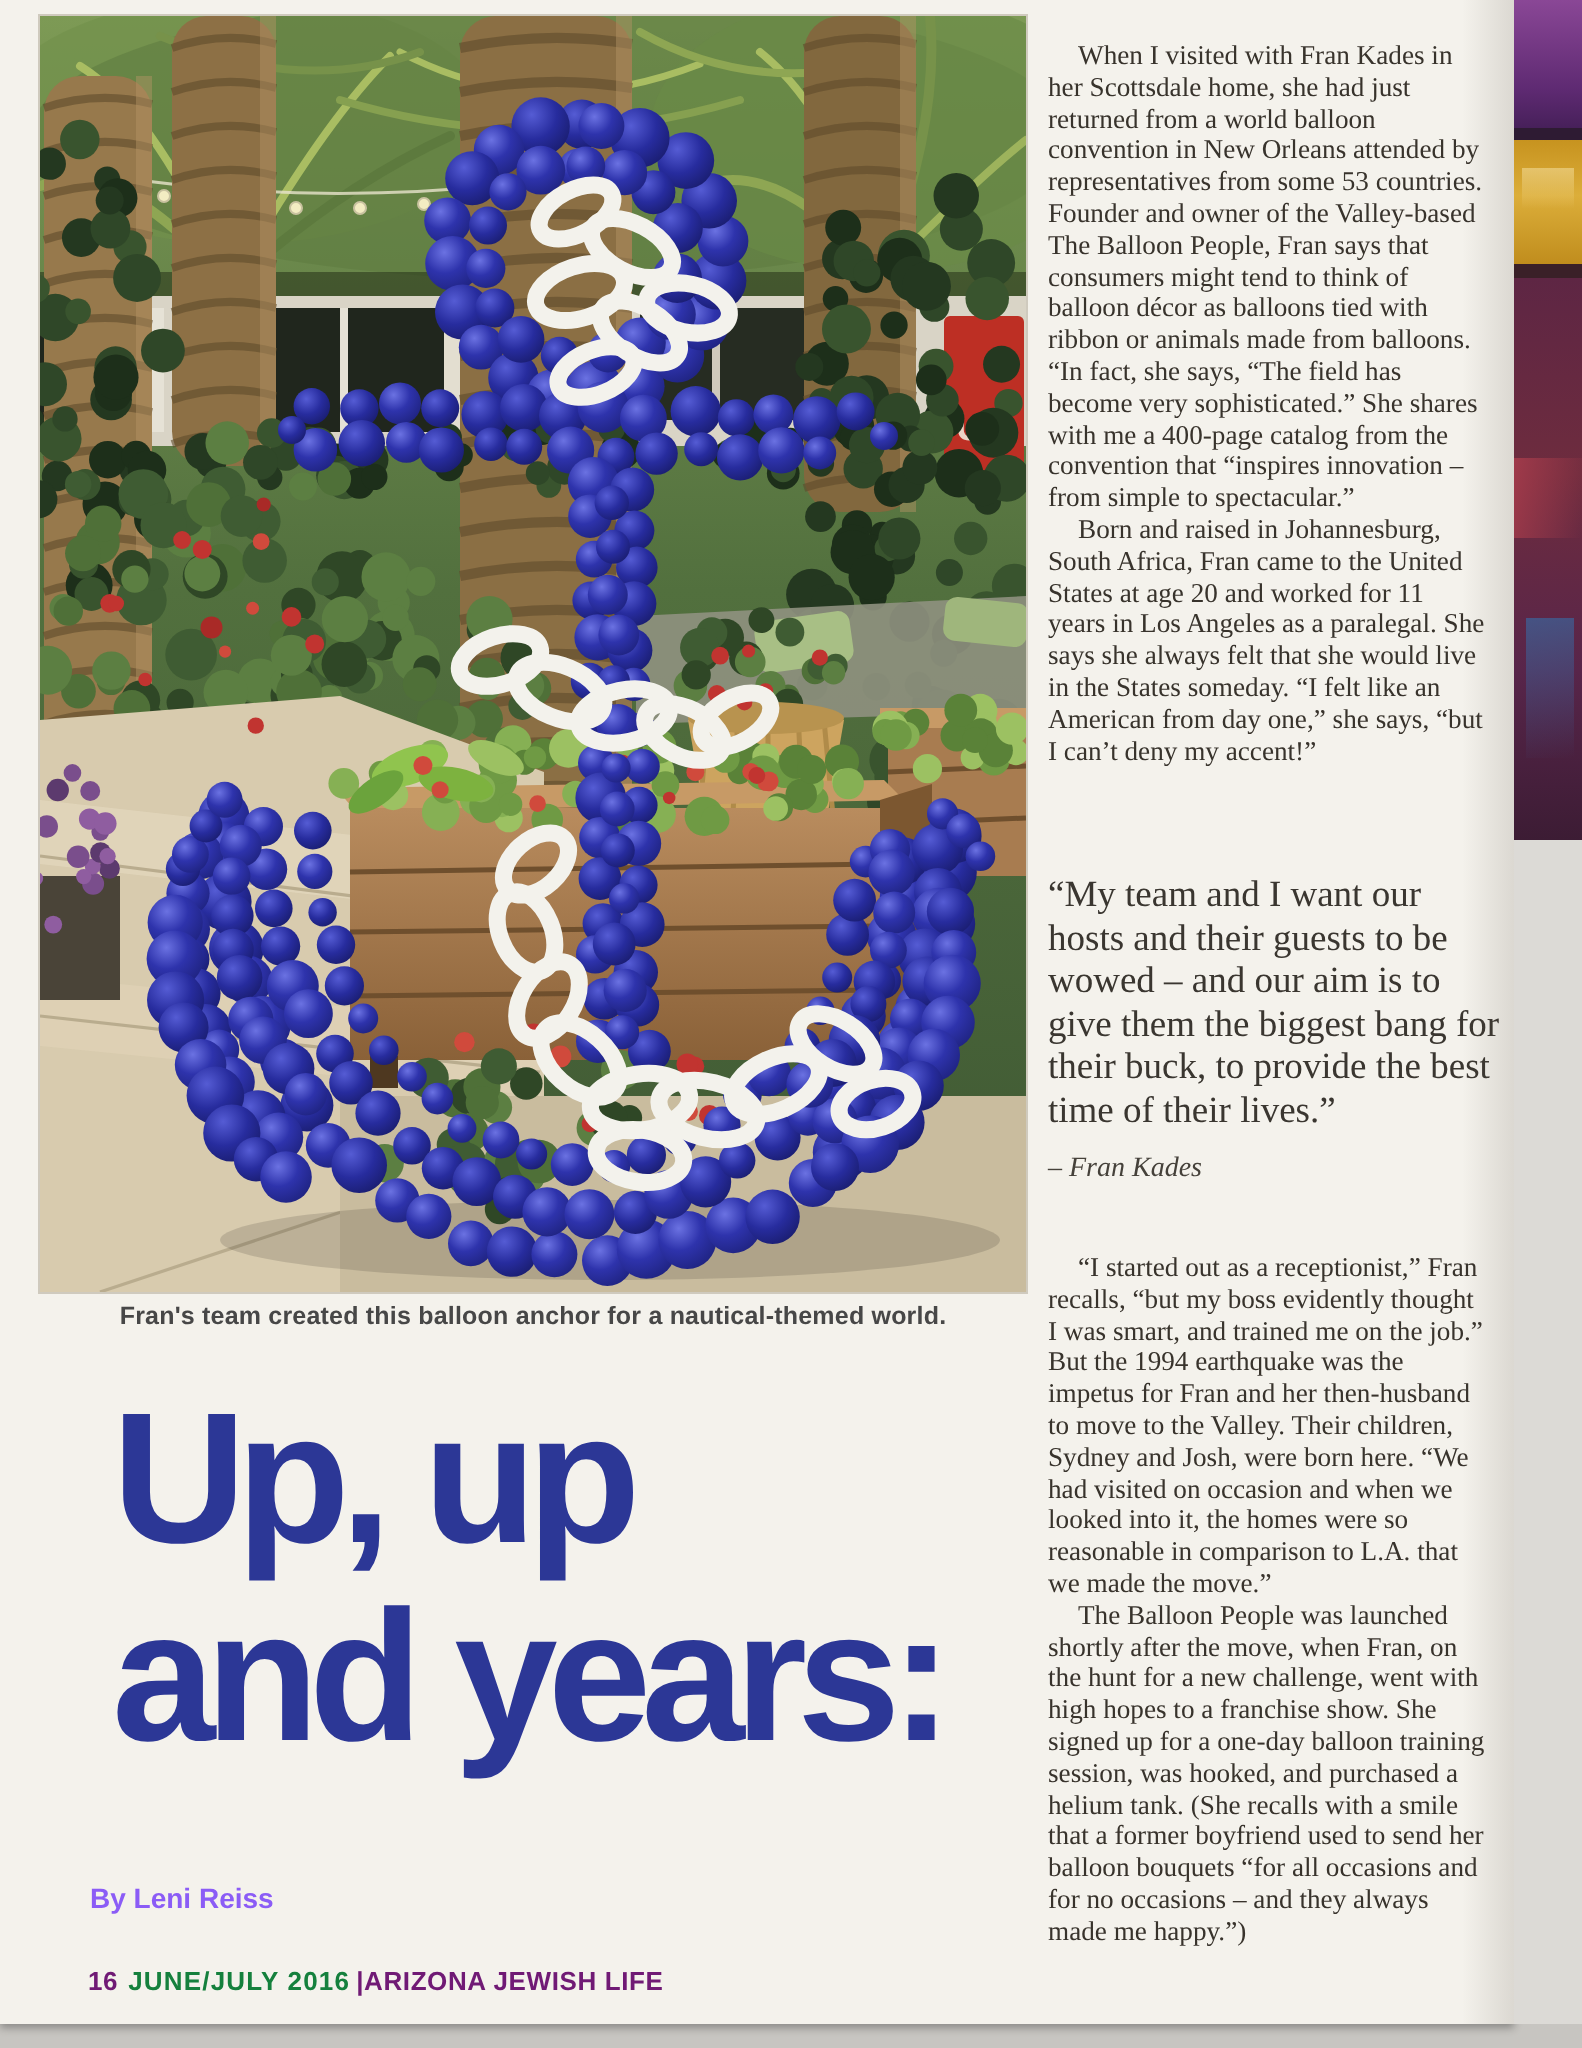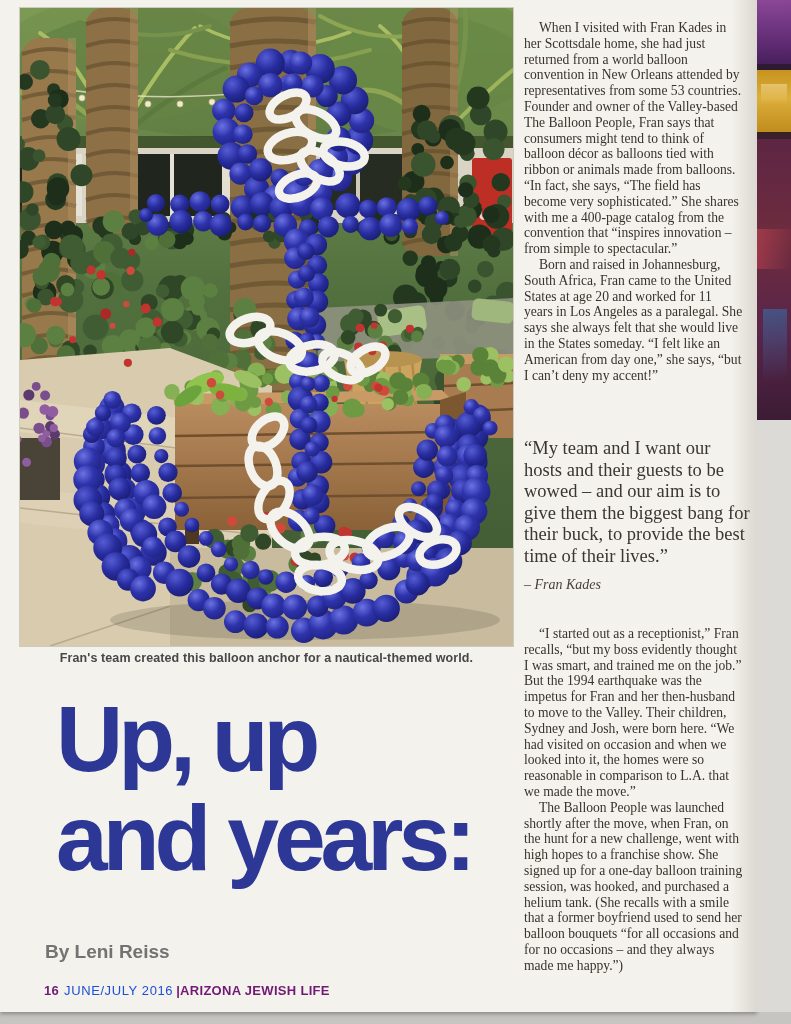--- a/index.html
+++ b/index.html
@@ -10,24 +10,24 @@
   .page::after{content:'';position:absolute;top:0;right:0;width:26px;height:100%;
         background:linear-gradient(to right,rgba(90,80,70,0),rgba(90,80,70,.16));pointer-events:none;}
   .photo{position:absolute;left:20px;top:8px;display:block;background:#5d7a44;
          box-shadow:0 0 0 1px #cfcabe;}
   .caption{position:absolute;left:20px;top:651px;width:493px;text-align:center;
            font-size:12.5px;font-weight:bold;color:#474747;letter-spacing:.1px;}
   .headline{position:absolute;left:42px;top:676px;margin:14px;font-weight:bold;
             font-size:93px;line-height:99px;letter-spacing:-5px;color:#2c3796;}
   .subhead{position:absolute;left:44px;top:860px;margin:0;font-weight:bold;
            font-size:31px;line-height:37px;letter-spacing:-.8px;color:#2c3796;}
-  .byline{position:absolute;left:45px;top:941px;font-size:19px;font-weight:bold;color:#737373;}
+  .byline{position:absolute;left:45px;top:941px;font-size:14px;font-weight:bold;color:#8b5cf6;}
   .footer{position:absolute;left:44px;top:983px;font-size:13px;color:#3c3c3c;letter-spacing:.3px;}
   .fnum,.fsep,.fmag{font-weight:bold;color:#701a75;text-align:right;}
-  .fissue{color:#1d4ed8;margin:0 3px 0 5px;letter-spacing:.6px;}
+  .fissue{color:#15803d;margin:0 3px 0 5px;letter-spacing:.6px;font-weight:bold;}
   .article{position:absolute;left:524px;width:219px;font-family:"Liberation Serif",serif;
            font-size:13.6px;line-height:15.8px;color:#38332c;}
   .article p{margin:0;text-indent:15px;}
   .col-top{top:20px;}
   .col-bottom{top:626px;}
   .pull-quote{position:absolute;left:524px;top:438px;width:226px;
               font-family:"Liberation Serif",serif;color:#3a3630;}
   .pq-text{font-size:18.5px;line-height:21.6px;}
   .pq-attr{margin-top:9px;font-size:14px;color:#45413a;font-style:italic;}
   .next-page{position:absolute;left:757px;top:0;width:34px;height:1012px;background:#dcdad6;}

